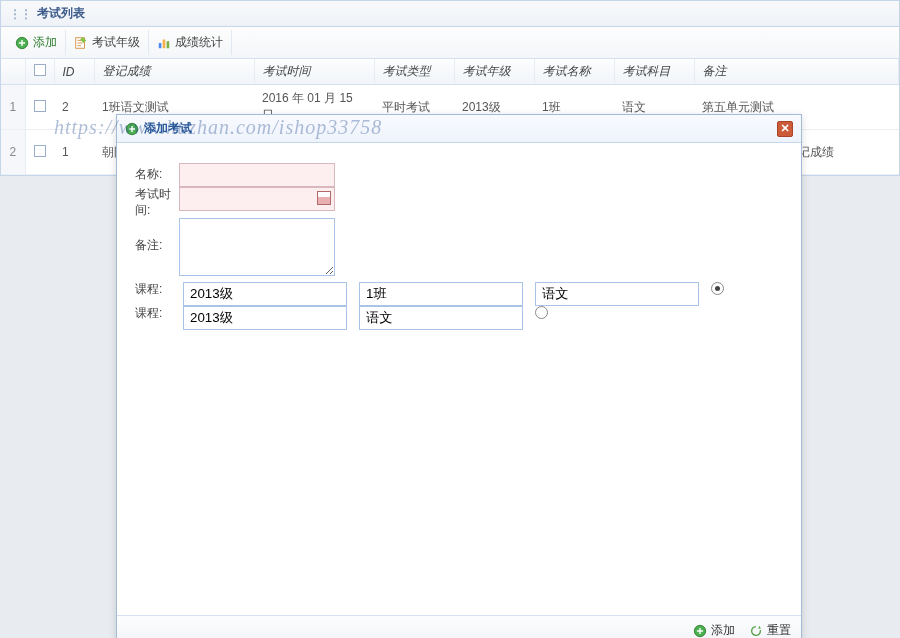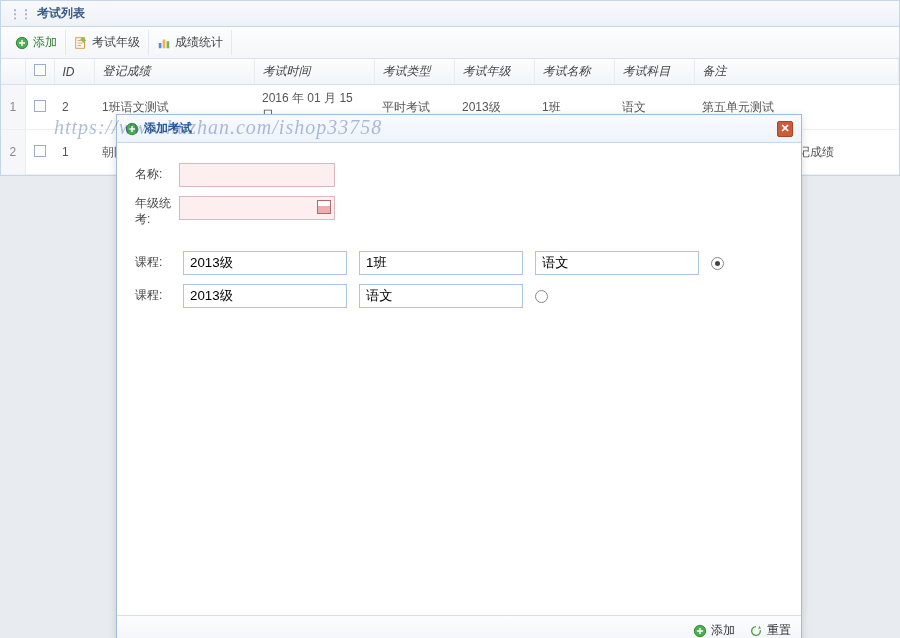--- a/index.html
+++ b/index.html
@@ -113,21 +113,21 @@
   display: flex; align-items: center; justify-content: center;
   color: #fff; font-size: 11px; font-weight: bold;
   cursor: pointer;
   border-radius: 2px;
 }
 .dialog-body {
   flex: 1;
   padding: 20px 18px 8px 18px;
   display: flex;
   flex-direction: column;
-  gap: 9px;
+  gap: 0;
 }
 .form-row {
   display: flex;
   align-items: center;
   gap: 8px;
 }
 .form-row.top { align-items: flex-start; }
 .form-label {
   width: 36px;
   text-align: left;
@@ -162,21 +162,21 @@
 }
 .input.normal { width: 156px; }
 .textarea {
   border: 1px solid #a9c4e6;
   width: 156px;
   height: 58px;
   padding: 4px;
 }
 .course-row {
   display: flex;
-  align-items: center;
+  align-items: flex-start;
   gap: 12px;
 }
 .course-input {
   border: 1px solid #a9c4e6;
   padding: 4px 6px;
   height: 24px;
   width: 164px;
   background: #fff;
 }
 .radio-dot {
@@ -303,28 +303,32 @@
   </div>
 
   <div class="dialog-body">
 
     <div class="form-row">
       <div class="form-label">名称:</div>
       <input class="input pinkish" value="" style="">
     </div>
 
     <div class="form-row top">
-      <div class="form-label">年级统考:</div>
+      <div class="form-label">考试时间:</div>
       <div style="position:relative">
         <input class="input date" value="" style="">
         <span class="cal-icon"></span>
       </div>
     </div>
 
 
+    <div class="form-row top">
+      <div class="form-label" style="padding-top:20px">备注:</div>
+      <textarea class="textarea" style=""></textarea>
+    </div>
 
     <div style="height:6px"></div>
 
     <div class="course-row">
       <div class="form-label">课程:</div>
       <input class="course-input" value="2013级" style="">
       <input class="course-input" value="1班" style="">
       <input class="course-input" value="语文" style="">
       <span class="radio-dot selected"></span>
     </div>

